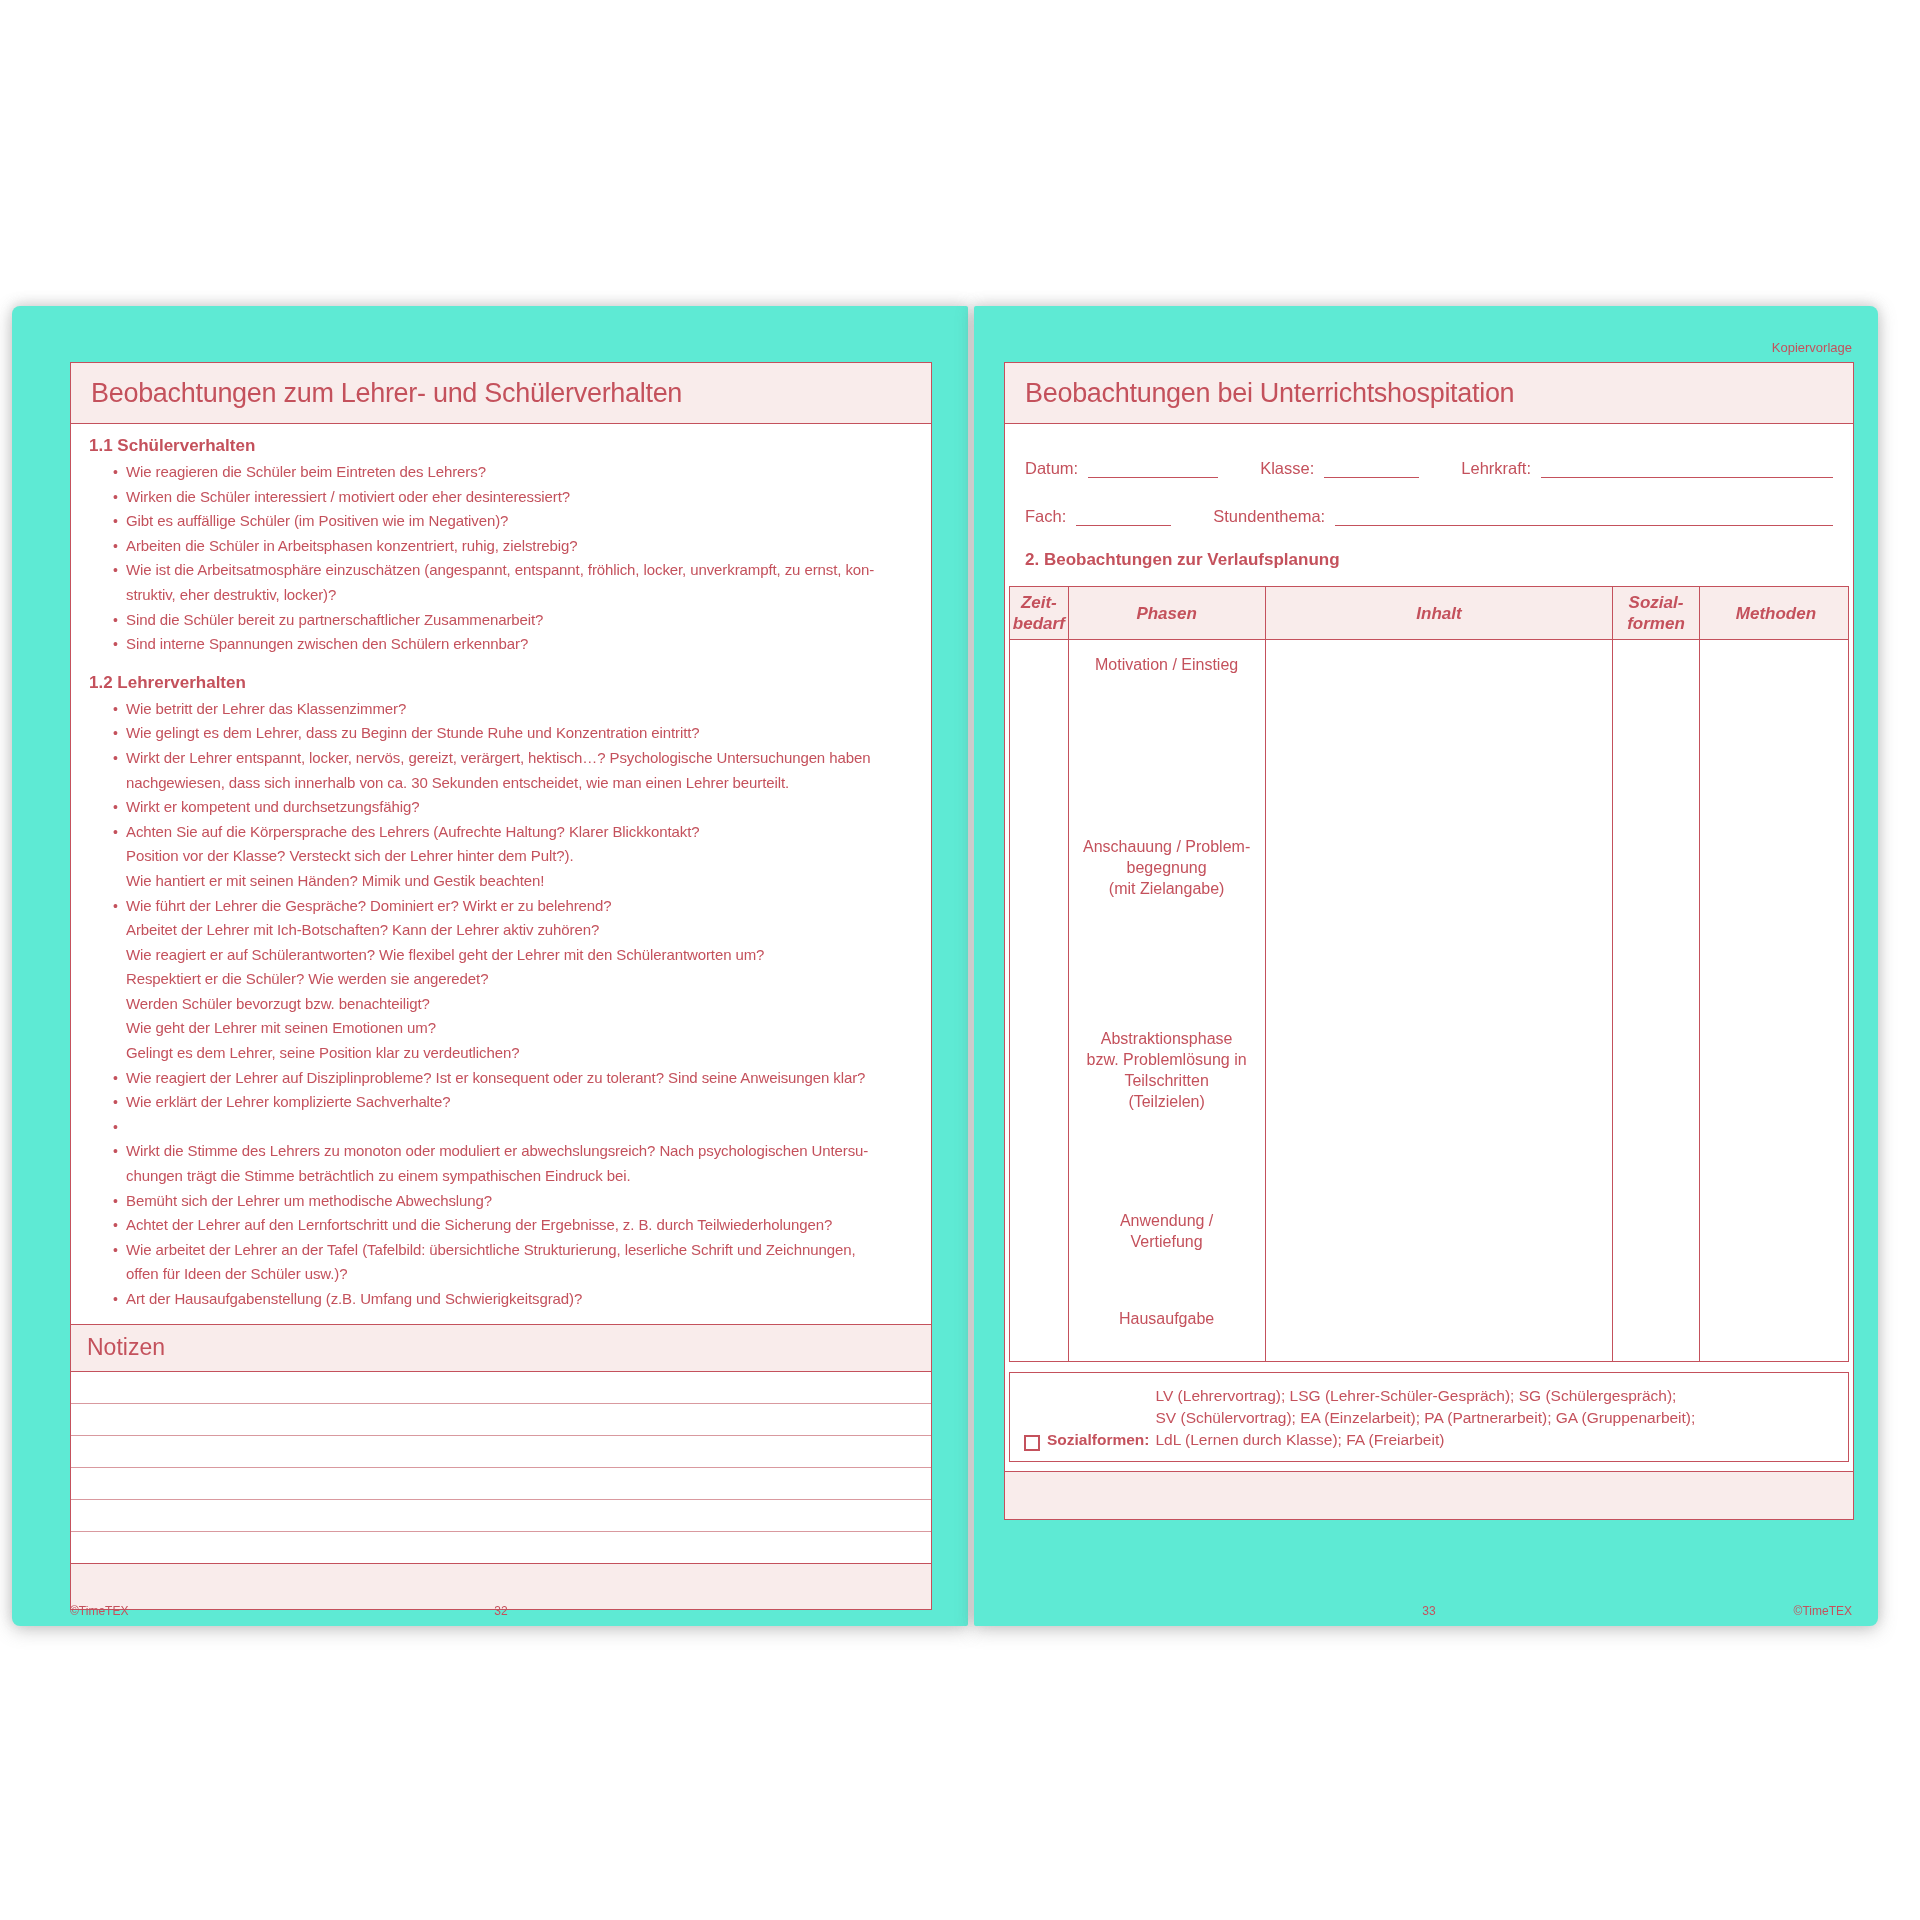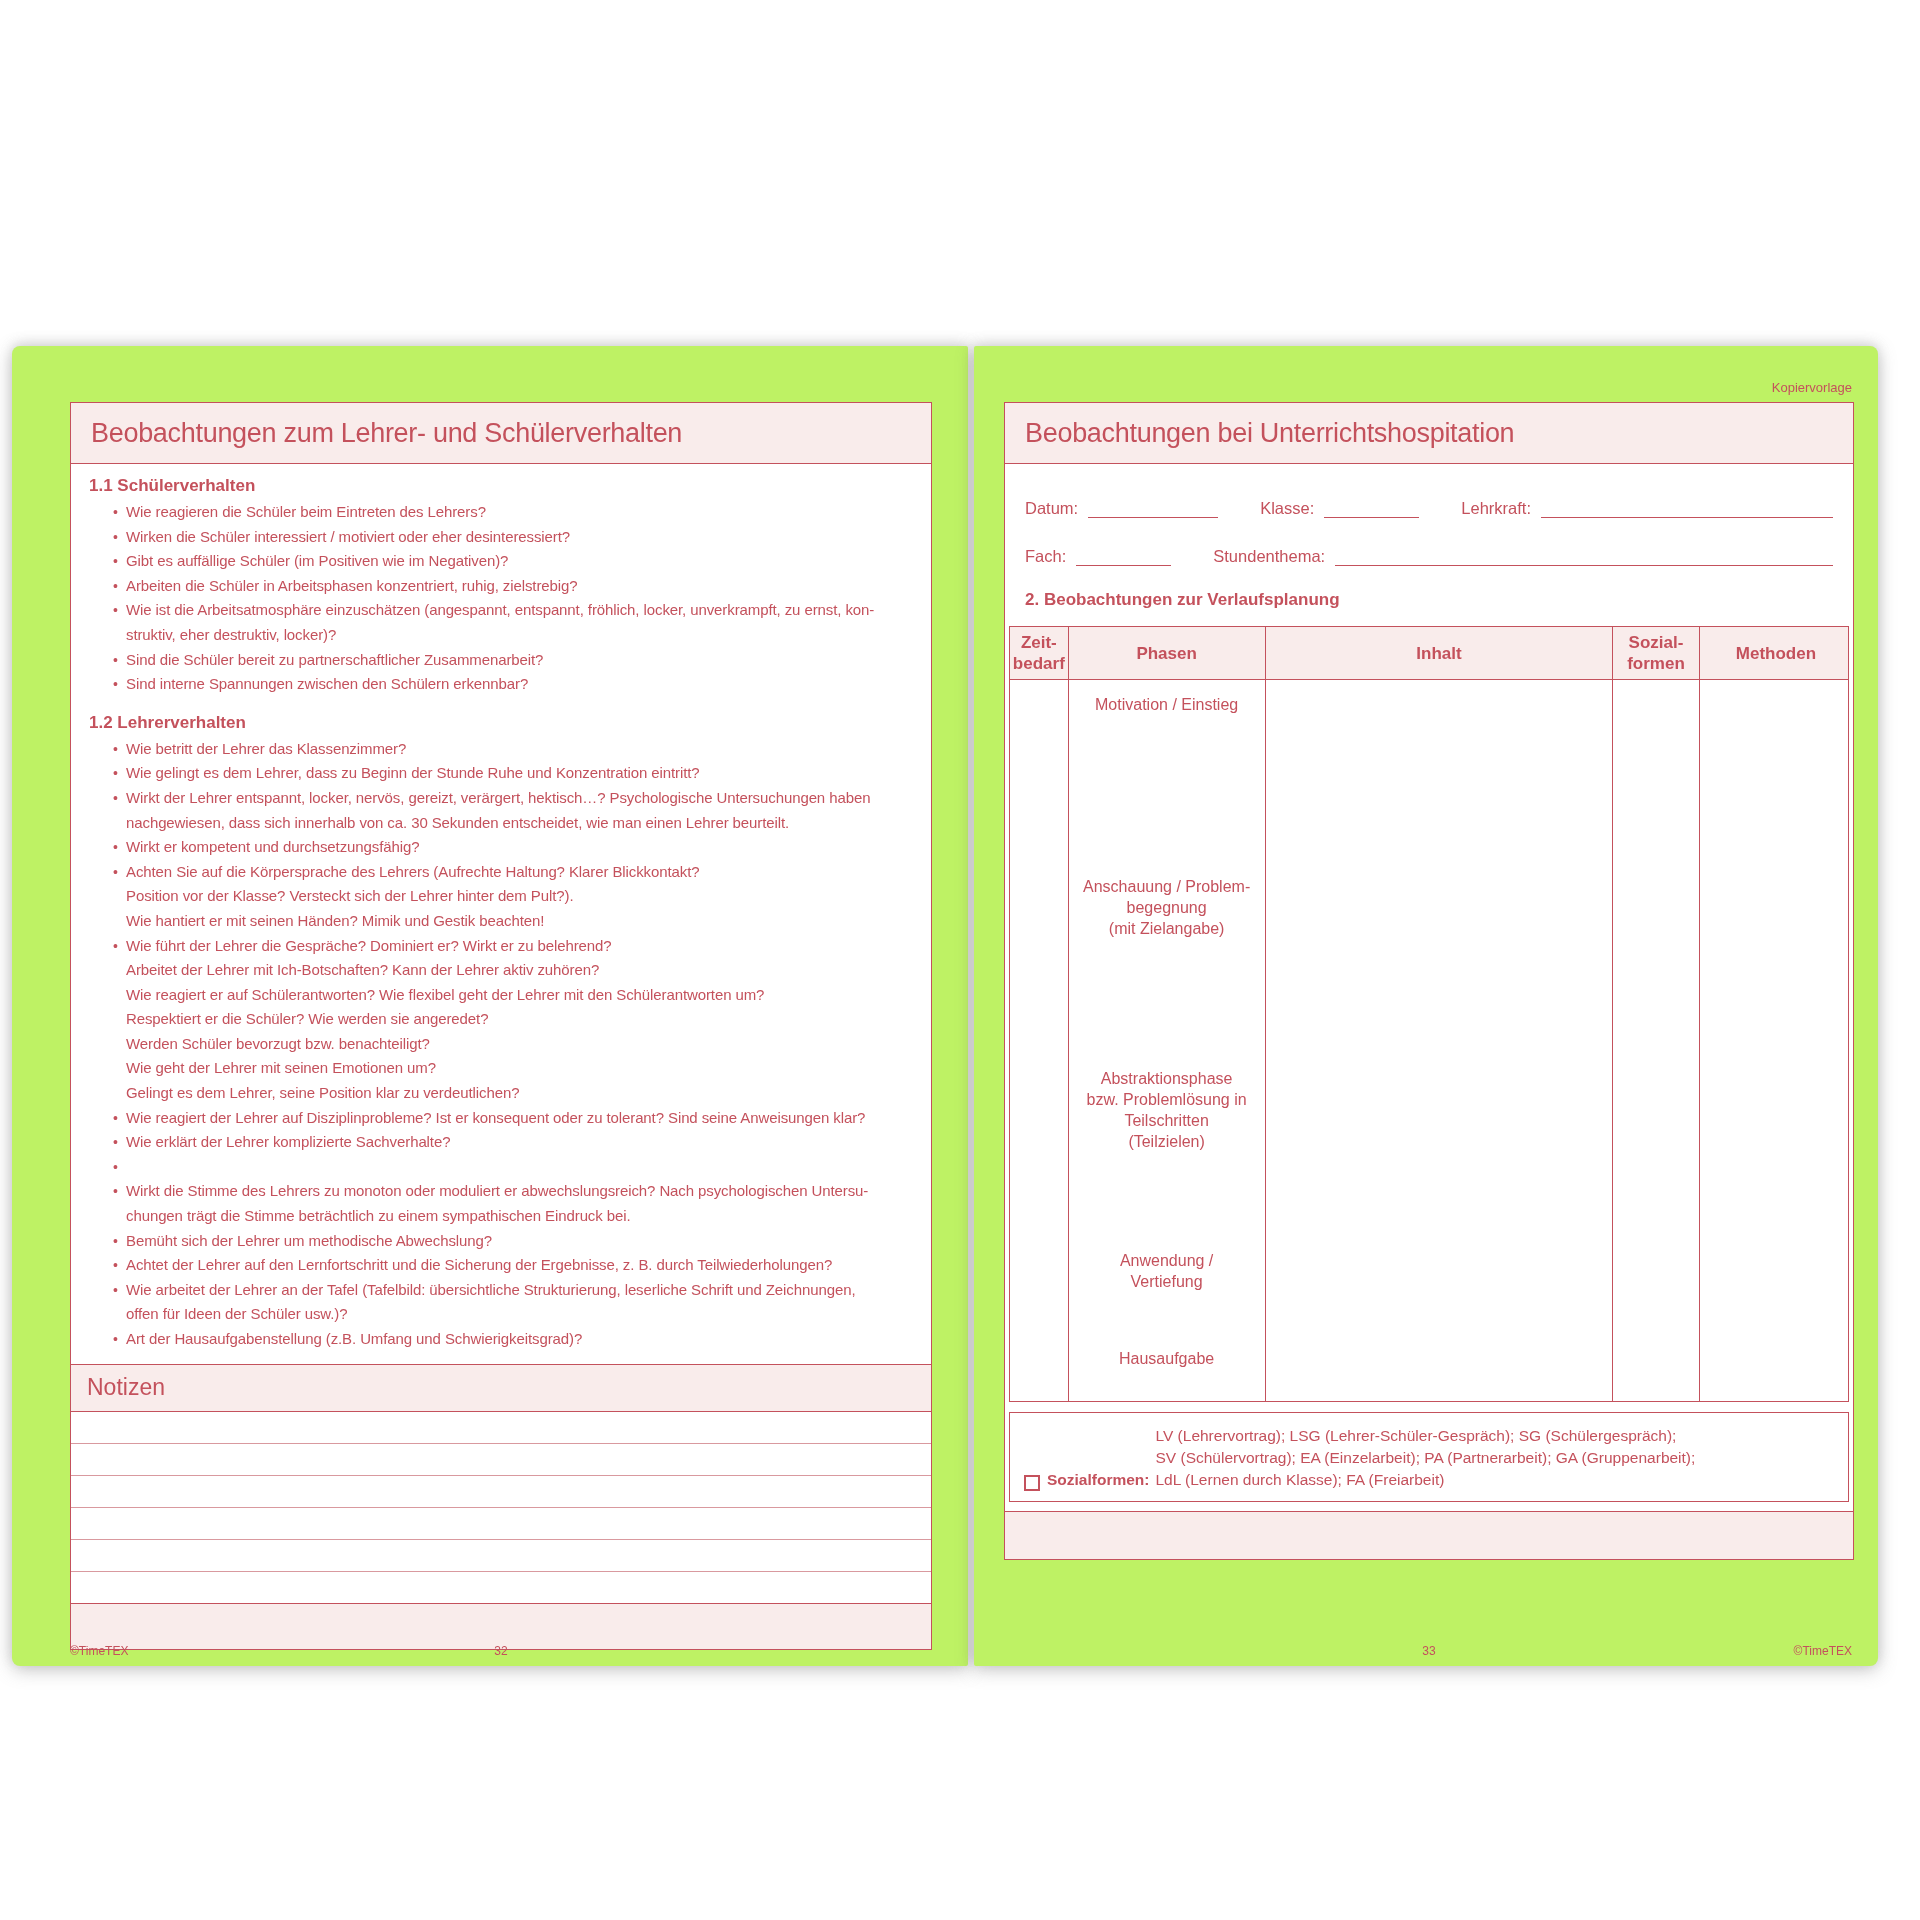--- a/index.html
+++ b/index.html
@@ -1,20 +1,20 @@
 <!DOCTYPE html>
 <html><head>
 <meta charset="utf-8">
 <style>
   html,body{margin:0;padding:0;background:#ffffff;}
   .stage{position:relative;width:1920px;height:1920px;background:#ffffff;overflow:hidden;
          font-family:"Liberation Sans",sans-serif;color:#c4515c;}
   .spread{position:absolute;left:12px;top:306px;display:flex;gap:6px;}
-  .page{position:relative;background:#bef264;height:1320px;
-        box-shadow:0 4px 18px rgba(110,110,110,.38),0 -3px 12px rgba(130,130,130,.22);margin-top:40px;}
+  .page{position:relative;background:#5eead4;height:1320px;
+        box-shadow:0 4px 18px rgba(110,110,110,.38),0 -3px 12px rgba(130,130,130,.22);}
   .page-left{width:956px;border-radius:8px 2px 2px 8px;}
   .page-right{width:904px;border-radius:2px 8px 8px 2px;}
 
   
   .outline{border:1.5px solid #c4515c;background:#fff;}
   .page-left .outline{margin:56px 36px 0 58px;}
   .page-right .outline{margin:56px 24px 0 30px;}
   .bar{background:#f9eceb;border-bottom:1.5px solid #c4515c;display:flex;align-items:center;}
   .title-bar{height:60px;padding:0 20px;}
   .title-bar h1{margin:0;font-size:27px;font-weight:400;letter-spacing:-.3px;color:#c4515c;}
@@ -49,21 +49,21 @@
   .field-row.second{margin-top:18px;}
   .flabel{font-size:16.5px;margin-right:10px;white-space:nowrap;}
   .fill-line{display:inline-block;border-bottom:1.5px solid #c4515c;height:20px;}
   .w130{width:130px;margin-right:42px;}
   .w95{width:95px;margin-right:42px;}
   .grow{flex:1;}
   .sec2-heading{margin:24px 0 0 0;padding:0 20px;font-size:17px;font-weight:700;height:24px;color:#c4515c;}
 
   .obs-table{flex:1;margin:12px 4px 0 4px;border:1.5px solid #c4515c;display:flex;flex-direction:column;}
   .thead{display:grid;grid-template-columns:7% 23.5% 41.5% 10.3% 18.2%;background:#f9eceb;
-         border-bottom:1.5px solid #c4515c;}
+         border-bottom:1.5px solid #c4515c;font-style:italic;}
   .th{display:flex;align-items:center;justify-content:center;height:52px;
       font-size:17px;font-weight:700;text-align:center;white-space:pre-line;line-height:21px;}
   .th:not(:last-child){border-right:1.2px solid #c4515c;}
   .tbody{flex:1;display:grid;grid-template-columns:7% 23.5% 41.5% 10.3% 18.2%;}
   .bcol:not(:last-child){border-right:1.2px solid #c4515c;}
   .col-phasen{position:relative;}
   .col-phasen > div{position:absolute;left:4px;right:4px;text-align:center;
                     font-size:16px;line-height:21px;white-space:pre-line;}
   .col-phasen > div:nth-of-type(1){top:14px;}
   .col-phasen > div:nth-of-type(2){top:196px;}

